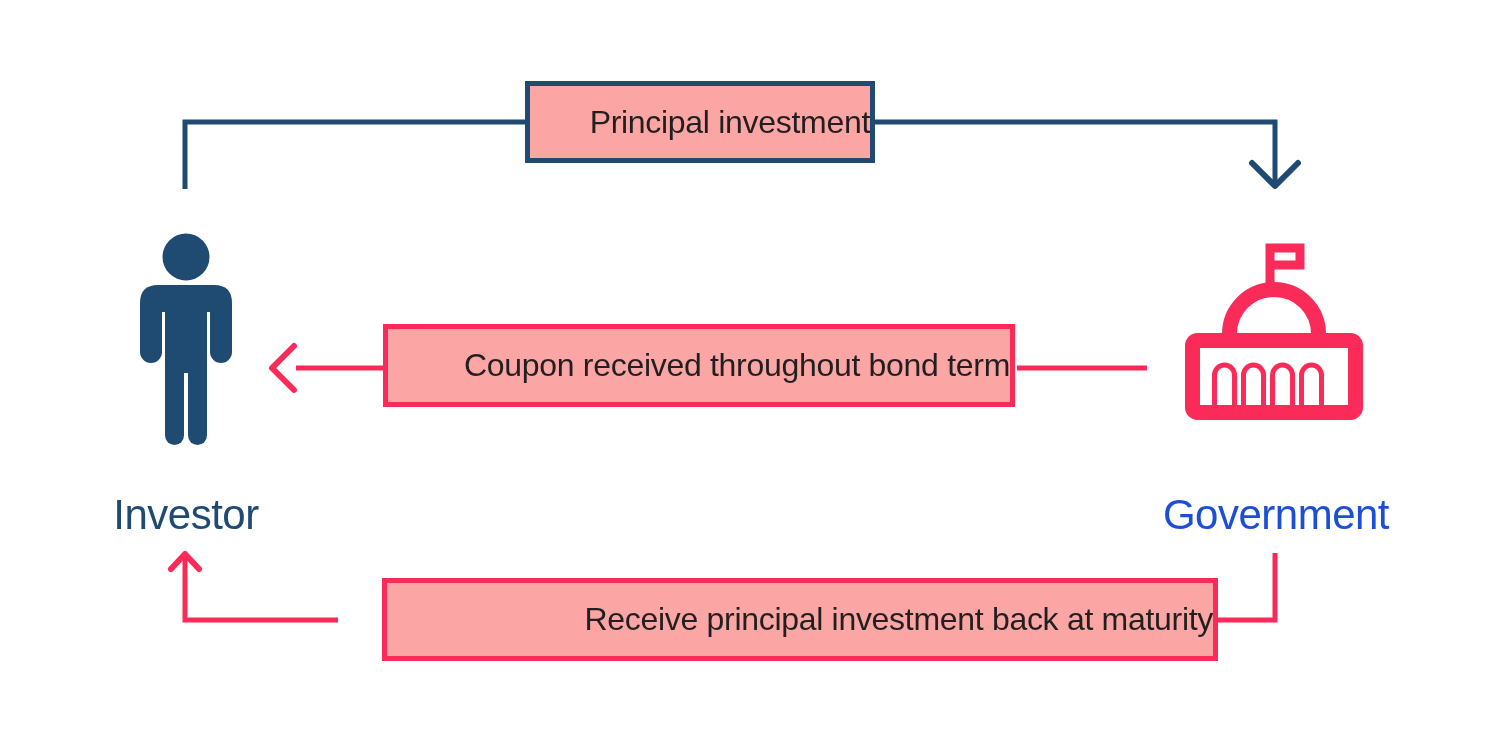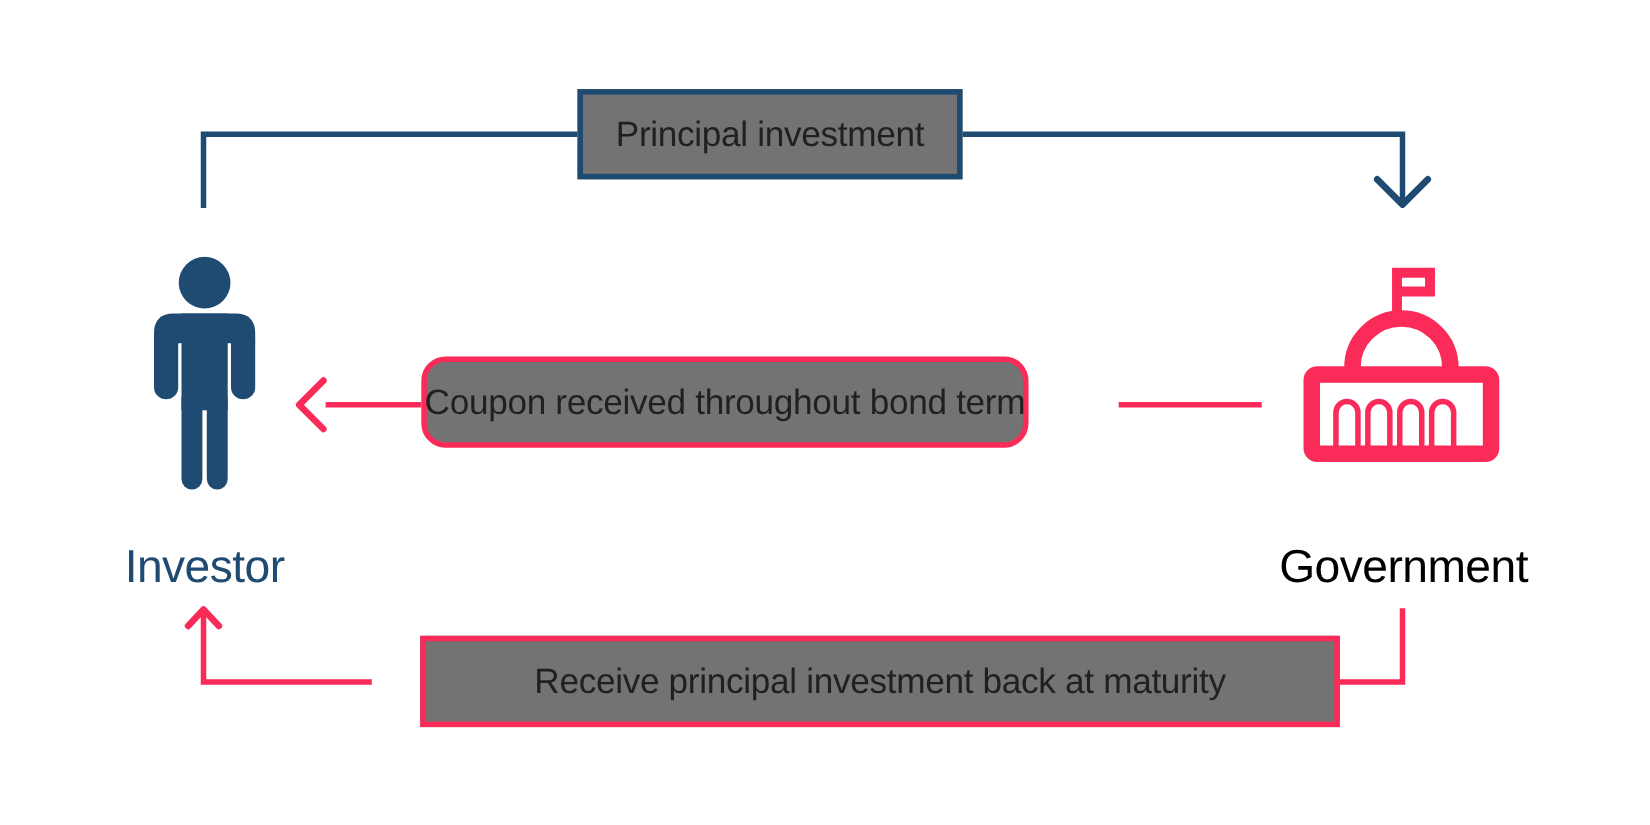--- a/index.html
+++ b/index.html
@@ -29,48 +29,48 @@
     fill: none; stroke: #1F4B73; stroke-width: 6;
     stroke-linecap: round; stroke-linejoin: round;
   }
   .chev-pink {
     fill: none; stroke: #FB2B59; stroke-width: 6;
     stroke-linecap: round; stroke-linejoin: round;
   }
   .flow-box {
     position: absolute;
     box-sizing: border-box;
-    background: #737373;
+    background: #fca5a5;
     display: flex;
     align-items: center;
-    justify-content: center;
+    justify-content: flex-end;
     font-size: 32px;
     color: #221F20;
     letter-spacing: -0.3px;
     white-space: nowrap;
   }
   .flow-box.blue   { border: 5px solid #1F4B73; }
   .flow-box.pink   { border: 5px solid #FB2B59; }
   .box-principal { left: 525px; top: 81px;  width: 350px; height: 82px; }
-  .box-coupon    { left: 383px; top: 324px; width: 552px; height: 83px; border-radius: 22px; }
+  .box-coupon    { left: 383px; top: 324px; width: 632px; height: 83px; }
   .box-maturity  { left: 338px; top: 578px; width: 836px; height: 83px; margin-left: 44px; }
   .entity-icon { position: absolute; }
   .icon-person     { left: 136px; top: 233px; }
   .icon-government { left: 1178px; top: 228px; }
   .entity-label {
     position: absolute;
     top: 491px;
     width: 300px;
     text-align: center;
     font-size: 42px;
     letter-spacing: -0.5px;
     white-space: nowrap;
   }
   .label-investor   { left: 36px;   color: #1F4B73; }
-  .label-government { left: 1126px; color: #000000; }
+  .label-government { left: 1126px; color: #1d4ed8; }
 </style>
 </head>
 <body>
 
 <div class="canvas">
 
   <svg class="connector-layer" viewBox="0 0 1500 750">
 
     <path class="line-blue" d="M185,189 L185,122 L525,122"></path>
     <path class="line-blue" d="M875,122 L1275,122 L1275,183"></path>

